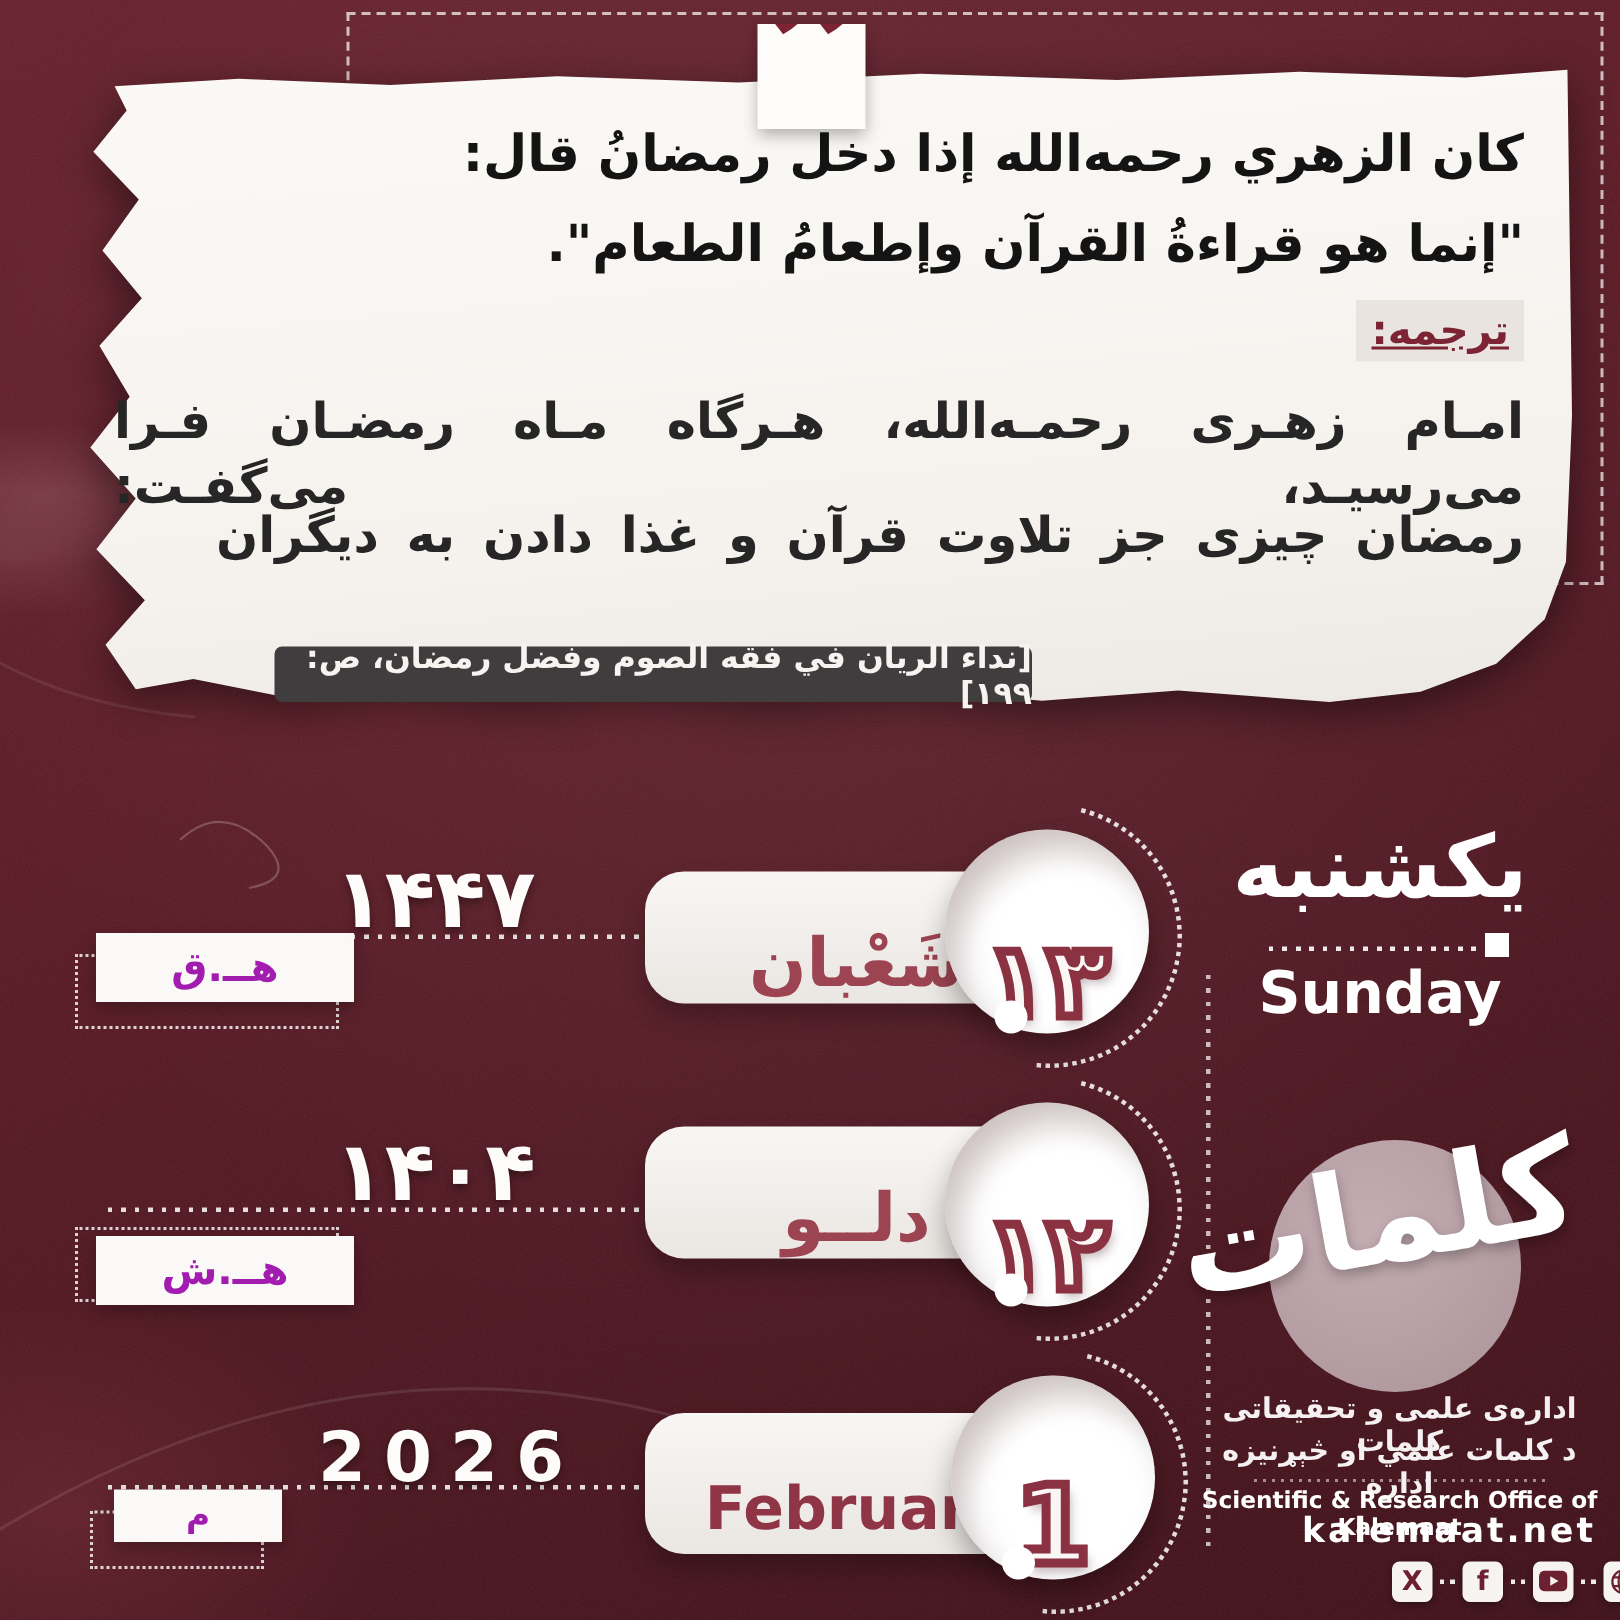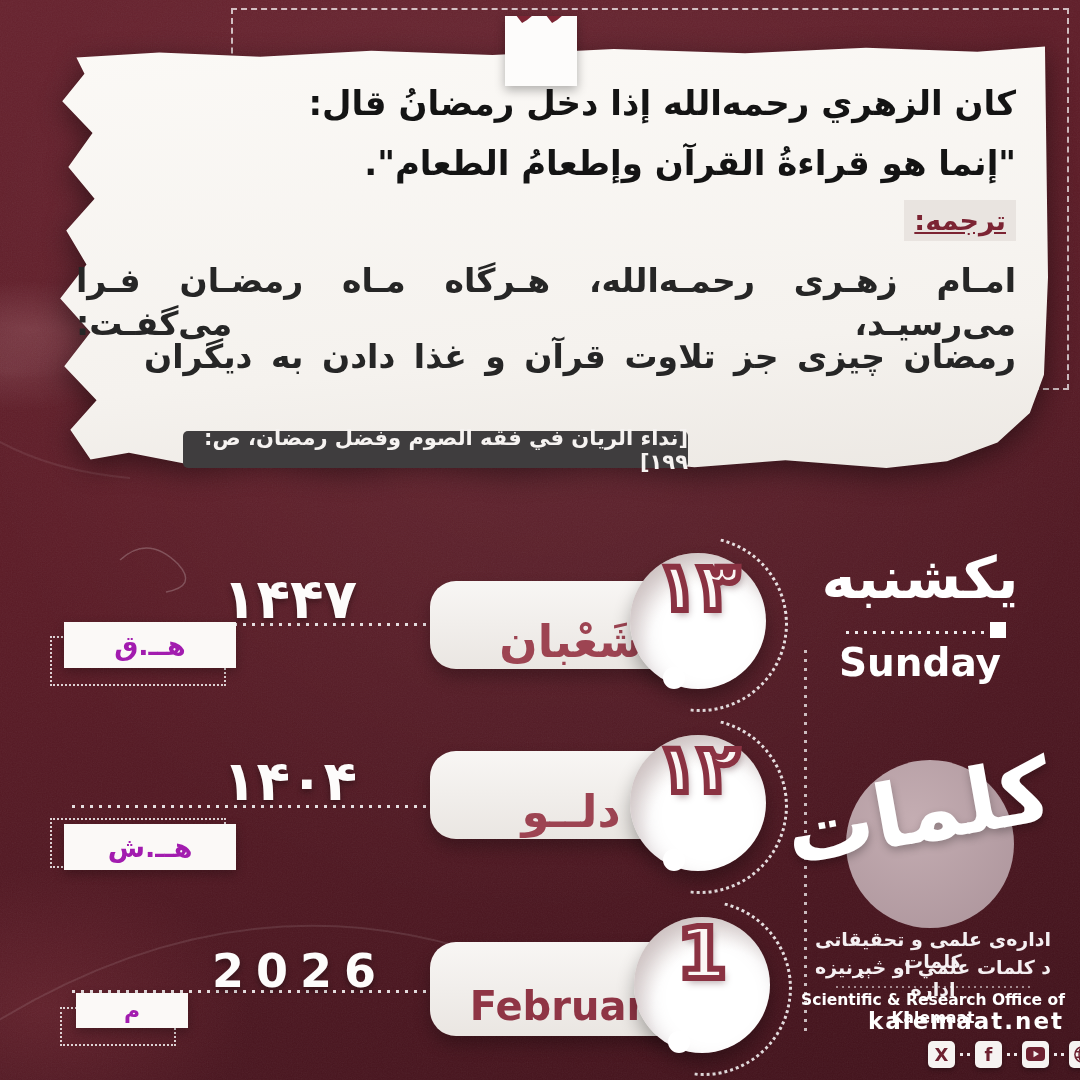--- a/index.html
+++ b/index.html
@@ -71,21 +71,21 @@
     color:#a21caf;font-weight:800;box-shadow:0 4px 10px rgba(0,0,0,.25);direction:rtl;}
   .year{position:absolute;text-align:center;color:#fdfcfb;font-weight:800;z-index:3;
     text-shadow:0 3px 6px rgba(0,0,0,.35);}
   .pill{position:absolute;left:430px;width:282px;border-radius:26px;z-index:3;
     background:linear-gradient(180deg,#f8f6f4,#eae6e2);box-shadow:0 9px 16px rgba(0,0,0,.25);
     display:flex;align-items:center;justify-content:center;}
   .pill .month{font-weight:800;direction:rtl;margin-top:33px;}
   .day-circle{position:absolute;left:630px;width:136px;height:136px;border-radius:50%;z-index:4;
     background:radial-gradient(circle at 62% 70%, #ffffff 50%, #f0eae7 78%, #ded4d1 100%);
     box-shadow:inset 10px 12px 20px rgba(120,95,100,.28), 0 10px 18px rgba(0,0,0,.3);
-    display:flex;align-items:flex-start;justify-content:center;}
+    display:flex;align-items:flex-end;justify-content:center;}
   .day-num{font-size:68px;font-weight:800;color:#fbf7f5;direction:rtl;line-height:1;
     -webkit-text-stroke:6px #8a3242;text-shadow:3px 5px 7px rgba(60,20,28,.35);}
   .arc-dots{position:absolute;width:170px;height:170px;border-radius:50%;border:3px dotted rgba(255,255,255,.85);
     z-index:3;clip-path:inset(0 0 0 52%);transform:rotate(10deg);}
   .day-dot{position:absolute;width:22px;height:22px;border-radius:50%;background:#fff;z-index:5;}
 
   
   .logo-circle{position:absolute;left:846px;top:760px;width:168px;height:168px;border-radius:50%;z-index:3;
     background:radial-gradient(circle at 40% 35%, #c4adb2, #ab939a);}
   .logo-word{position:absolute;left:808px;top:766px;width:244px;text-align:center;z-index:4;

